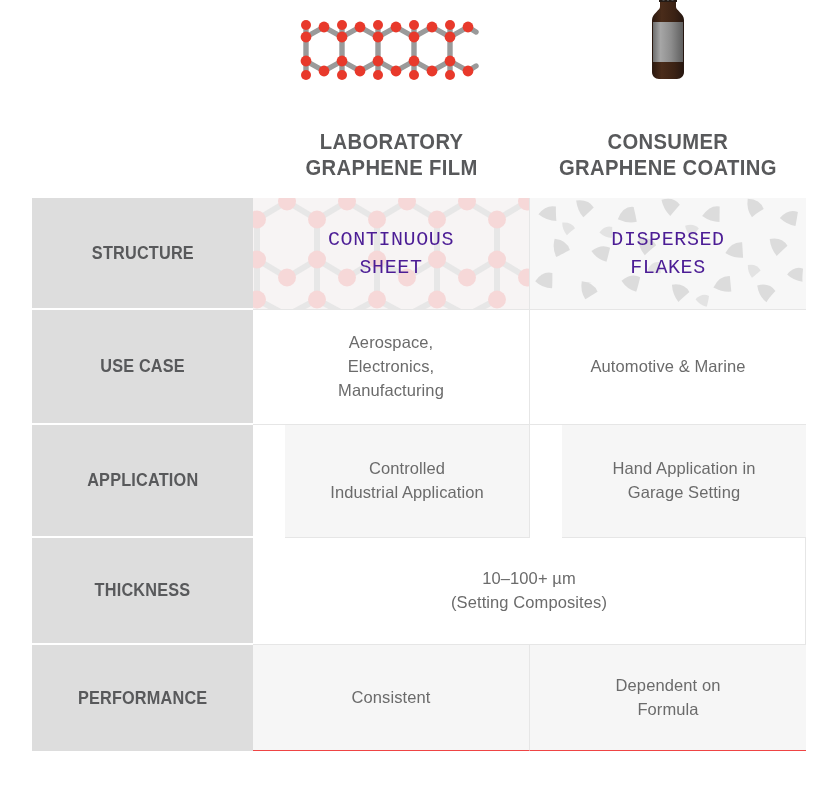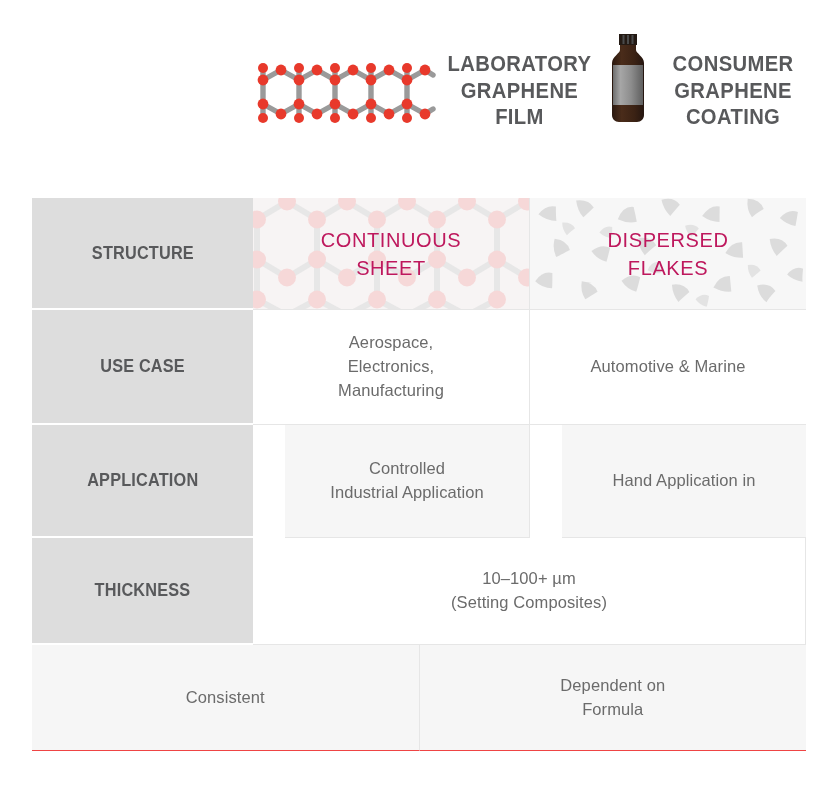--- a/index.html
+++ b/index.html
@@ -24,21 +24,21 @@
     height: 198px;
     display: flex;
   }
   .header-spacer {
     width: 221px;
     flex: 0 0 221px;
   }
   .header-col {
     flex: 1 1 0;
     display: flex;
-    flex-direction: row;
+    flex-direction: column;
     align-items: center;
     justify-content: space-between;
     padding-bottom: 16px;
     box-sizing: border-box;
   }
   .header-icon {
     height: 82px;
     display: flex;
     align-items: flex-end;
     justify-content: center;
@@ -115,23 +115,24 @@
     position: relative;
     z-index: 3;
     text-align: center;
     color: #6b6b6b;
     font-size: 16.5px;
     line-height: 1.45;
     letter-spacing: 0.1px;
   }
   .cell-text.big {
     font-size: 20px;
-    color: #be185d;
+    color: #4c1d95;
     line-height: 1.4;
     letter-spacing: 0.6px;
+    font-family: Liberation Mono, monospace;
   }
 
   .bg-layer {
     position: absolute;
     inset: 0;
     z-index: 1;
     pointer-events: none;
   }
   .bg-layer svg { display: block; width: 100%; height: 100%; }
 </style>
@@ -346,37 +347,41 @@
     </div>
     <div class="cell-data col-left">
       <div class="cell-text">
         <div>Controlled</div>
         <div>Industrial Application</div>
       </div>
     </div>
     <div class="cell-data col-right">
       <div class="cell-text">
         <div>Hand Application in</div>
+        <div>Garage Setting</div>
       </div>
     </div>
   </div>
 
   <div class="row row-thickness plain">
     <div class="cell-label">
       <span class="label-text">THICKNESS</span>
     </div>
     <div class="cell-data col-left">
       <div class="cell-text">
         <div>10–100+ µm</div>
         <div>(Setting Composites)</div>
       </div>
     </div>
   </div>
 
   <div class="row row-performance shade">
+    <div class="cell-label">
+      <span class="label-text">PERFORMANCE</span>
+    </div>
     <div class="cell-data col-left">
       <div class="cell-text">
         <div>Consistent</div>
       </div>
     </div>
     <div class="cell-data col-right">
       <div class="cell-text">
         <div>Dependent on</div>
         <div>Formula</div>
       </div>

